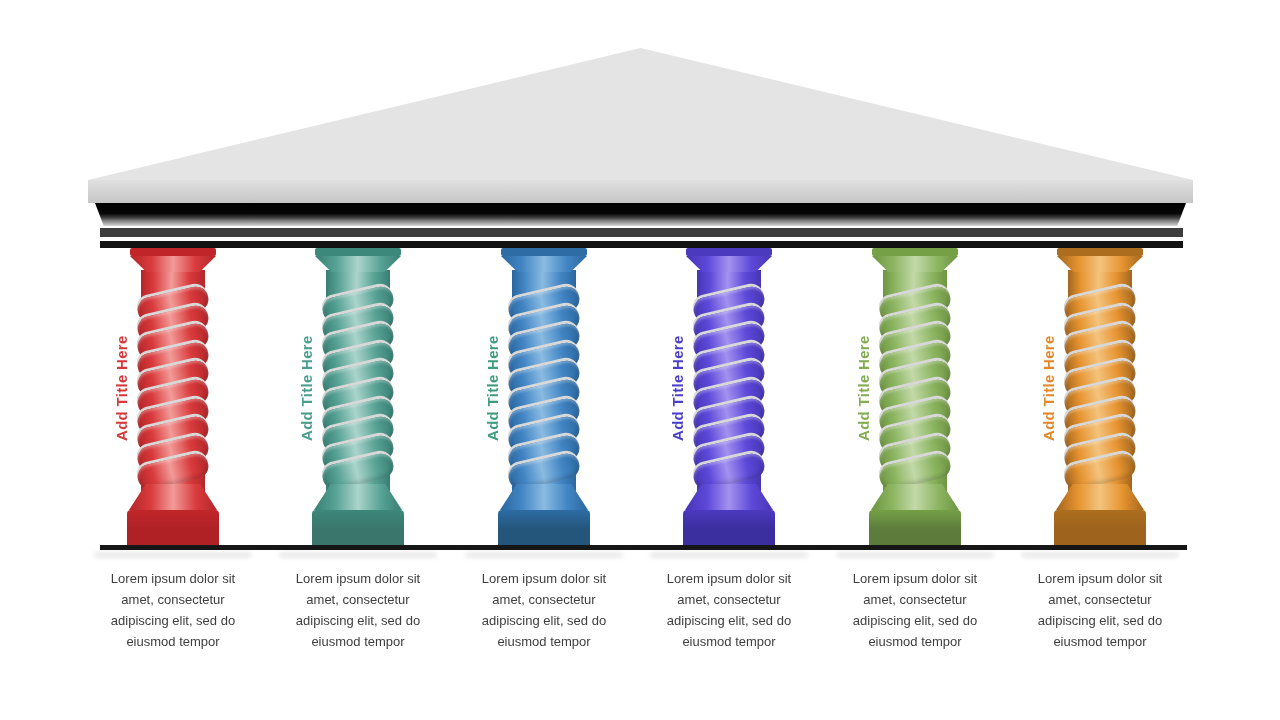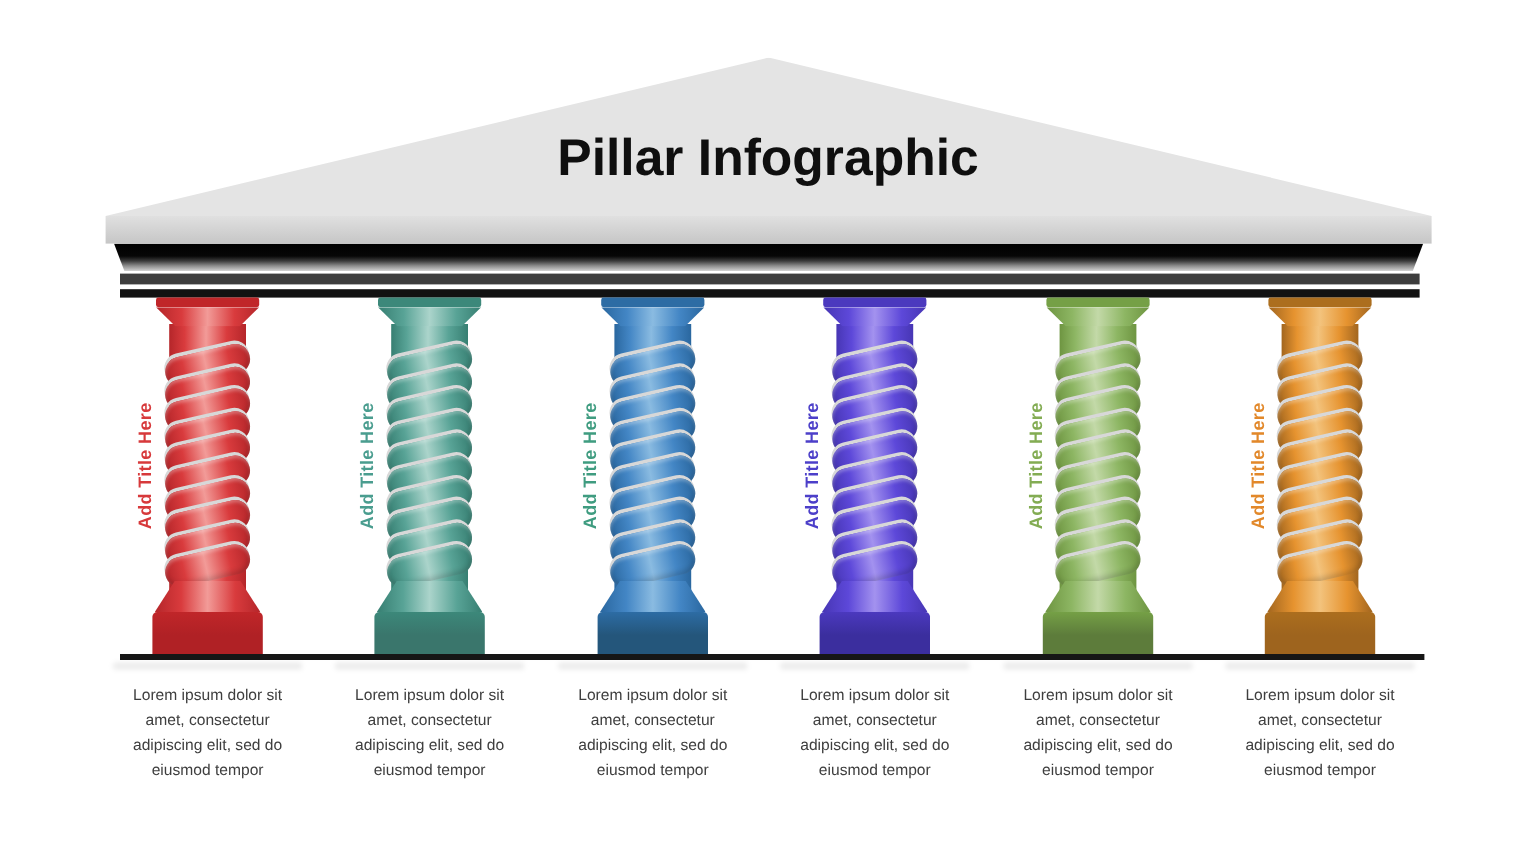--- a/index.html
+++ b/index.html
@@ -95,21 +95,20 @@
     font-size:13px; line-height:21px; text-align:center;
     color:var(--description_text,#3e3e3e);
   }
 </style>
 </head>
 <body style="--background: #FFFFFF; --pediment: #E4E4E4; --architrave_top: #E0E0E0; --architrave_bottom: #C6C6C6; --beam_dark: #3D3D3D; --beam_black: #121212; --baseline: #161616; --coil_gap: #D8D8D8; --title_text: #0F0F0F; --description_text: #3E3E3E;">
 
 <div class="stage">
 
   <div class="pediment"></div>
-  <div class="title">Pillar Infographic</div>
   <div class="architrave"></div>
   <div class="band1"></div>
   <div class="band2"></div>
   <div class="band3"></div>
 
   <div class="pillar-group p0" style="--label: #D7393B; --main: #D93B3D; --light: #F29B98; --dark: #B5262A; --cap: #C02629; --plinth: #B02125;">
     <div class="shaft"></div>
     <div class="coils">
         <span class="coil" style="top: 46px;"></span>
         <span class="coil" style="top: 64.6px;"></span>

